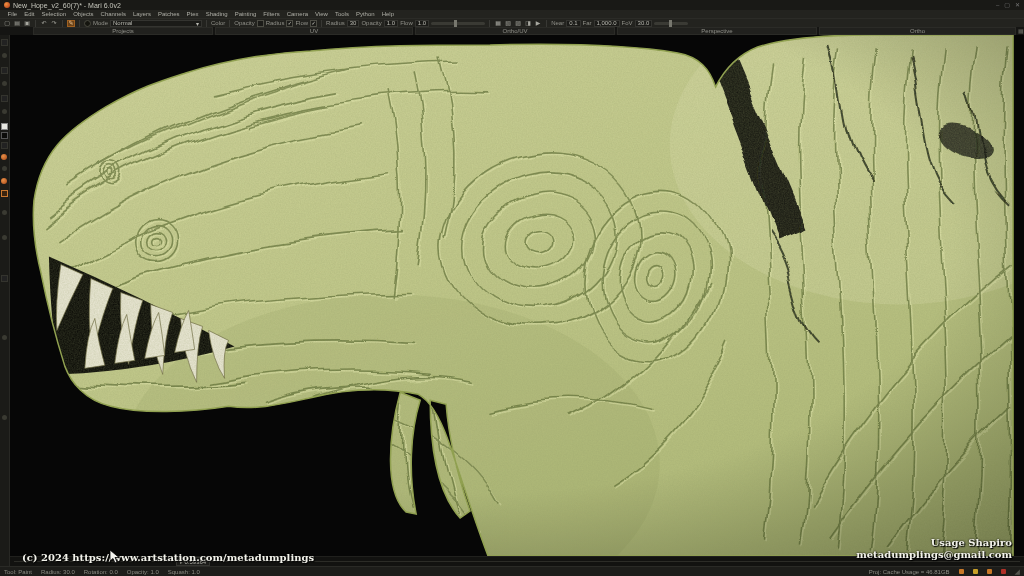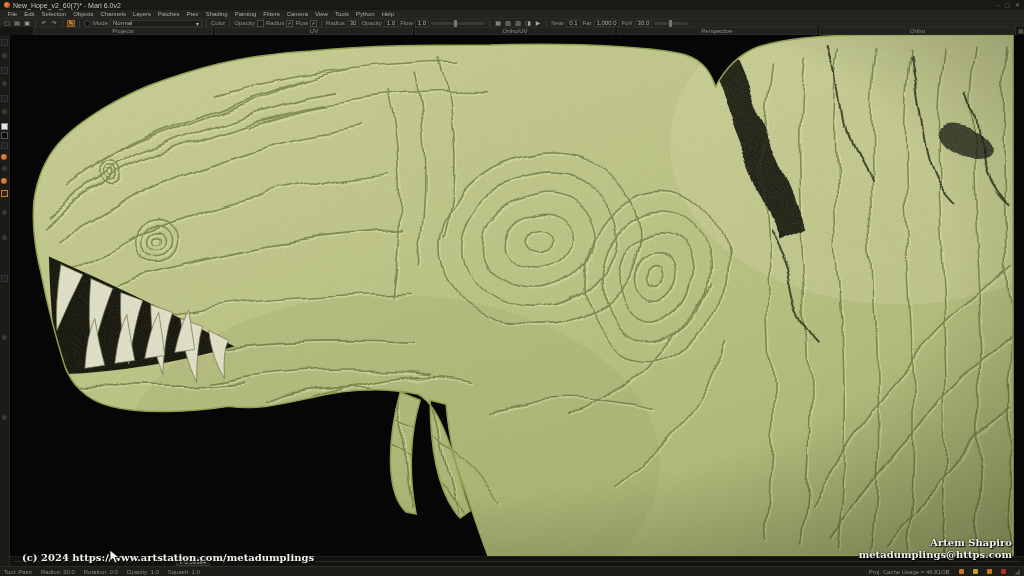--- a/index.html
+++ b/index.html
@@ -349,22 +349,22 @@
     <span>Proj: Cache Usage = 46.81GB</span>
     <span class="ind c0"></span>
     <span class="ind c1"></span>
     <span class="ind c2"></span>
     <span class="ind c3"></span>
     <span class="grip">◢</span>
   </div>
 
   <div class="wm-left">(c) 2024 https://www.artstation.com/metadumplings</div>
   <div class="wm-right">
-    <div>Artem Shapiro</div>
-    <div>metadumplings@https.com</div>
+    <div>Usage Shapiro</div>
+    <div>metadumplings@gmail.com</div>
   </div>
 
   <div id="cursor">
     <svg width="10" height="14" viewBox="0 0 10 14">
       <polygon points="0,0 0,11 3,8.5 5,13 7,12 5,7.5 9,7.5" fill="#f5f5f0" stroke="#000" stroke-width="0.8"></polygon>
     </svg>
   </div>
 
 </div>
 

